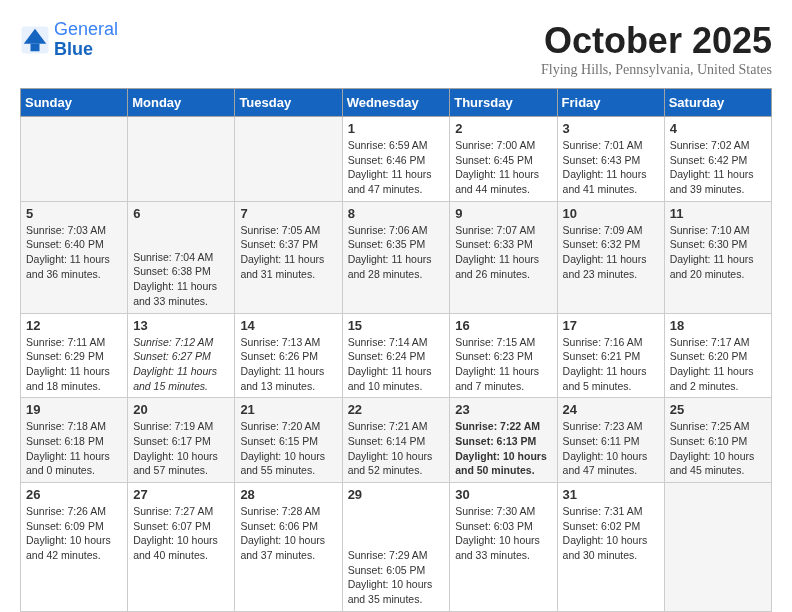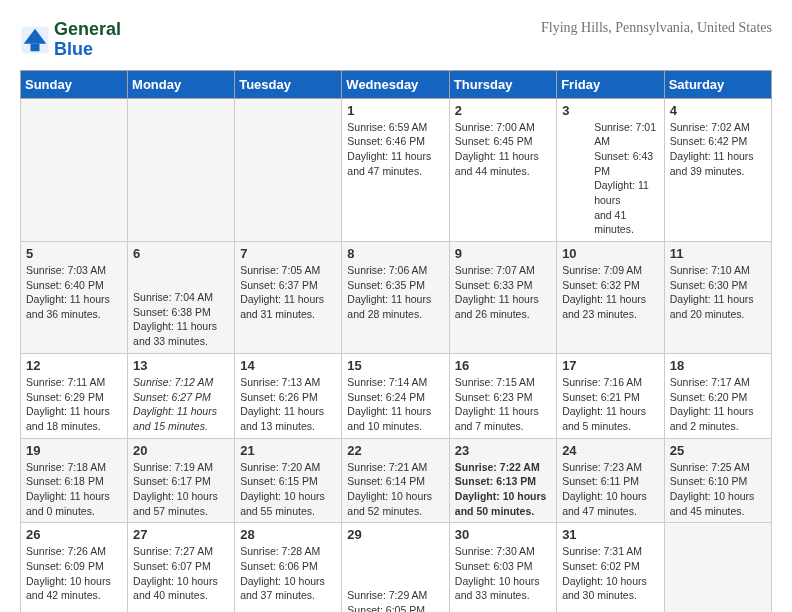--- a/index.html
+++ b/index.html
@@ -20,22 +20,22 @@
       display: flex;
       align-items: center;
     }
     .logo-text {
       display: flex;
       flex-direction: column;
       line-height: 1.1;
     }
     .logo-general {
       font-size: 18px;
-      font-weight: bold;
-      color: #14532d;
+      font-weight: normal;
+      color: #3b82f6;
     }
     .logo-blue {
       font-size: 18px;
       font-weight: bold;
       color: #1565c0;
     }
     .logo-icon {
       width: 30px;
       height: 30px;
       margin-right: 4px;
@@ -104,20 +104,21 @@
       <rect x="2" y="2" width="36" height="36" rx="4" fill="#e8f0fe"></rect>
       <polygon points="20,5 35,25 5,25" fill="#1565c0"></polygon>
       <rect x="14" y="25" width="12" height="10" fill="#1565c0"></rect>
     </svg>
     <div class="logo-text">
       <span class="logo-general">General</span>
       <span class="logo-blue">Blue</span>
     </div>
   </div>
   <div class="title-block">
+    <div class="month-title">October 2025</div>
     <div class="location">Flying Hills, Pennsylvania, United States</div>
   </div>
 </div>
 
 <table class="calendar">
   <thead>
     <tr>
     <th>Sunday</th>
         <th>Monday</th>
         <th>Tuesday</th>
@@ -141,21 +142,21 @@
         </td>
         <td>
           <span class="day-number">2</span>
           <div class="day-info" style="white-space: pre-line;">Sunrise: 7:00 AM
 Sunset: 6:45 PM
 Daylight: 11 hours
 and 44 minutes.</div>
         </td>
         <td>
           <span class="day-number">3</span>
-          <div class="day-info" style="white-space: pre-line; margin-left: 32px;">Sunrise: 7:01 AM
+          <div class="day-info" style="white-space: pre-line;">Sunrise: 7:01 AM
 Sunset: 6:43 PM
 Daylight: 11 hours
 and 41 minutes.</div>
         </td>
         <td>
           <span class="day-number">4</span>
           <div class="day-info" style="white-space: pre-line;">Sunrise: 7:02 AM
 Sunset: 6:42 PM
 Daylight: 11 hours
 and 39 minutes.</div>

